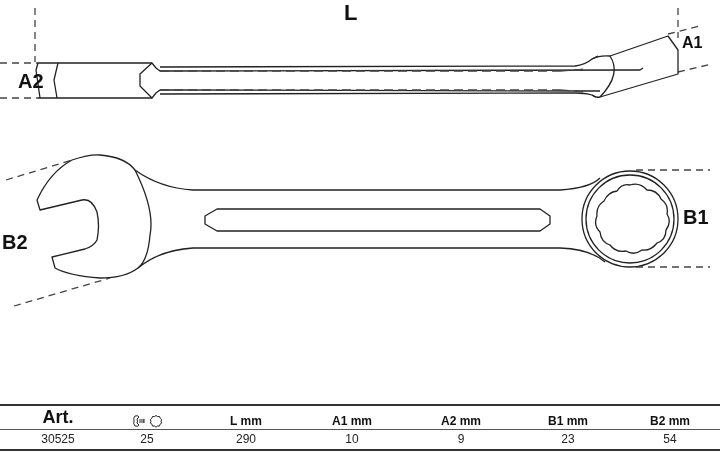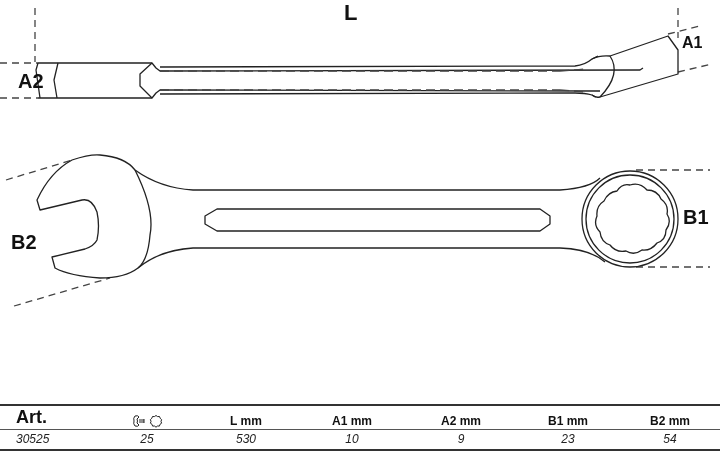--- a/index.html
+++ b/index.html
@@ -3,29 +3,29 @@
   <meta charset="utf-8">
   <style>
     html, body { margin: 0; padding: 0; background: #ffffff; }
     body { width: 720px; height: 452px; position: relative; overflow: hidden; font-family: "Liberation Sans", sans-serif; color: #111; }
     .drawing { position: absolute; left: 0; top: 0; width: 720px; height: 395px; }
     .lbl { position: absolute; font-family: "Liberation Sans", sans-serif; font-weight: bold; color: #111; line-height: 1; }
     .lbl-L { left: 344px; top: 2px; font-size: 22px; }
     .lbl-A1 { left: 682px; top: 35px; font-size: 16px; }
     .lbl-A2 { left: 18px; top: 71px; font-size: 20px; }
     .lbl-B1 { left: 683px; top: 207px; font-size: 20px; }
-    .lbl-B2 { left: 11px; top: 232px; font-size: 20px; }
+    .lbl-B2 { left: 2px; top: 232px; font-size: 20px; }
 
     .spec-table { position: absolute; left: 0; top: 404px; width: 720px; border-collapse: collapse; }
     .spec-table th, .spec-table td { padding: 0; text-align: center; }
     .spec-table thead tr { height: 24px; border-top: 2px solid #333; border-bottom: 1px solid #555; }
-    .spec-table tbody tr { height: 21px; border-bottom: 2px solid #333; font-style: italic; }
+    .spec-table tbody tr { height: 21px; border-bottom: 2px solid #333; }
     .spec-table th { font-size: 12px; font-weight: bold; color: #111; vertical-align: bottom; padding-bottom: 1px; }
     .spec-table td { font-size: 12px; color: #222; text-align: center; }
-    .spec-table th.first, .spec-table td.first { text-align: left; padding-left: 16px; }
+    .spec-table th.first, .spec-table td.first { text-align: center; padding-left: 16px; }
     .spec-table th.first { font-size: 18px; }
     .size-icons { display: inline-flex; align-items: center; gap: 3px; vertical-align: middle; }
   </style>
 </head>
 <body>
 
 <svg class="drawing" viewBox="0 0 720 395" width="720" height="395" xmlns="http://www.w3.org/2000/svg">
   <g fill="none" stroke="#222" stroke-width="1.3" stroke-linejoin="round">
 
     <g>
@@ -127,20 +127,20 @@
       <th>A1 mm</th>
       <th>A2 mm</th>
       <th>B1 mm</th>
       <th>B2 mm</th>
     </tr>
   </thead>
   <tbody>
     <tr>
       <td class="first">30525</td>
       <td>25</td>
-      <td>530</td>
+      <td>290</td>
       <td>10</td>
       <td>9</td>
       <td>23</td>
       <td>54</td>
     </tr>
   </tbody>
 </table>
 
 </body></html>

